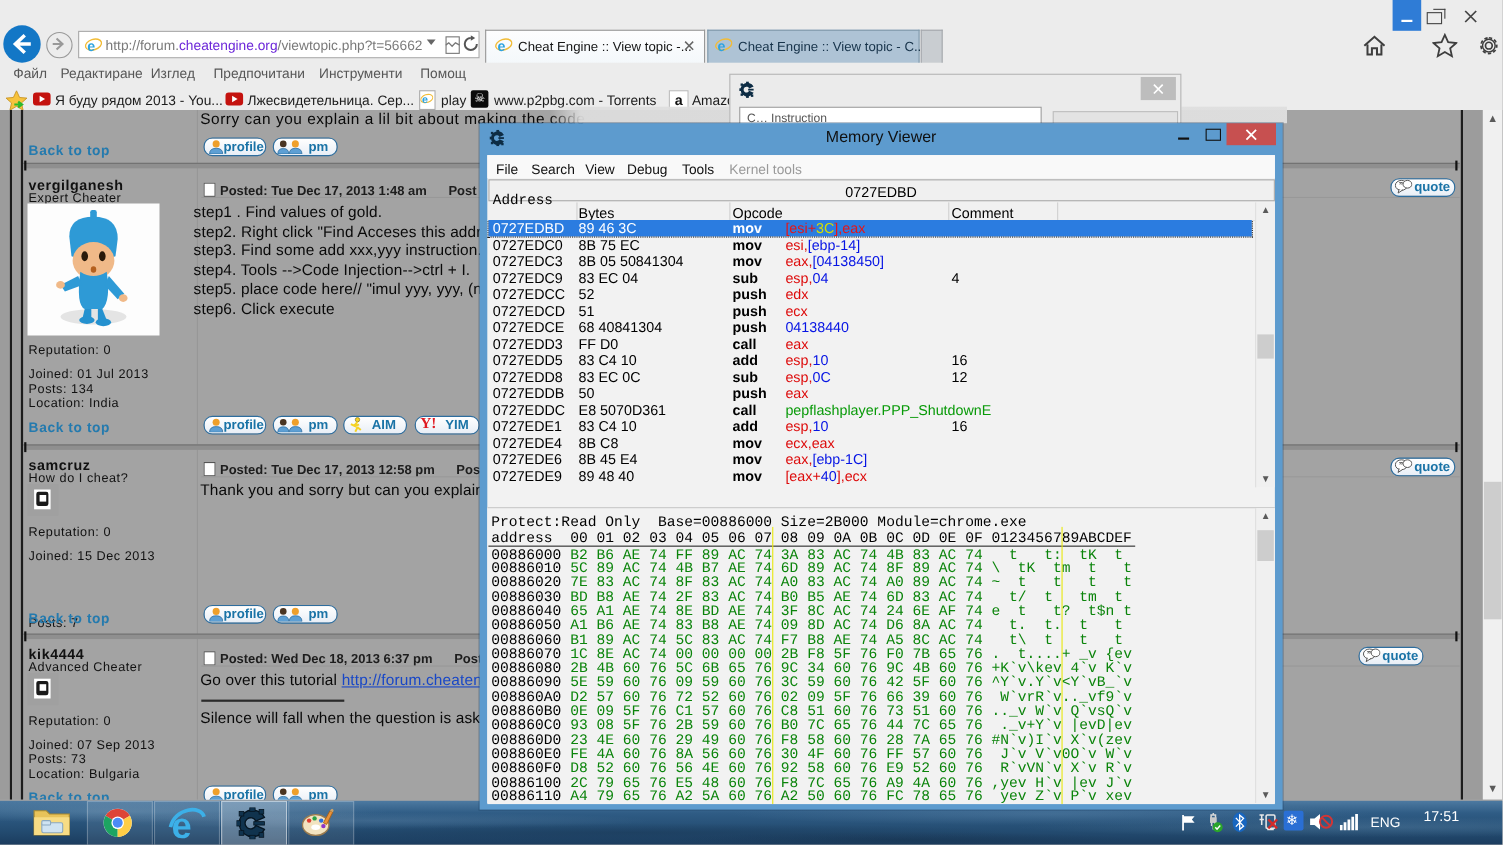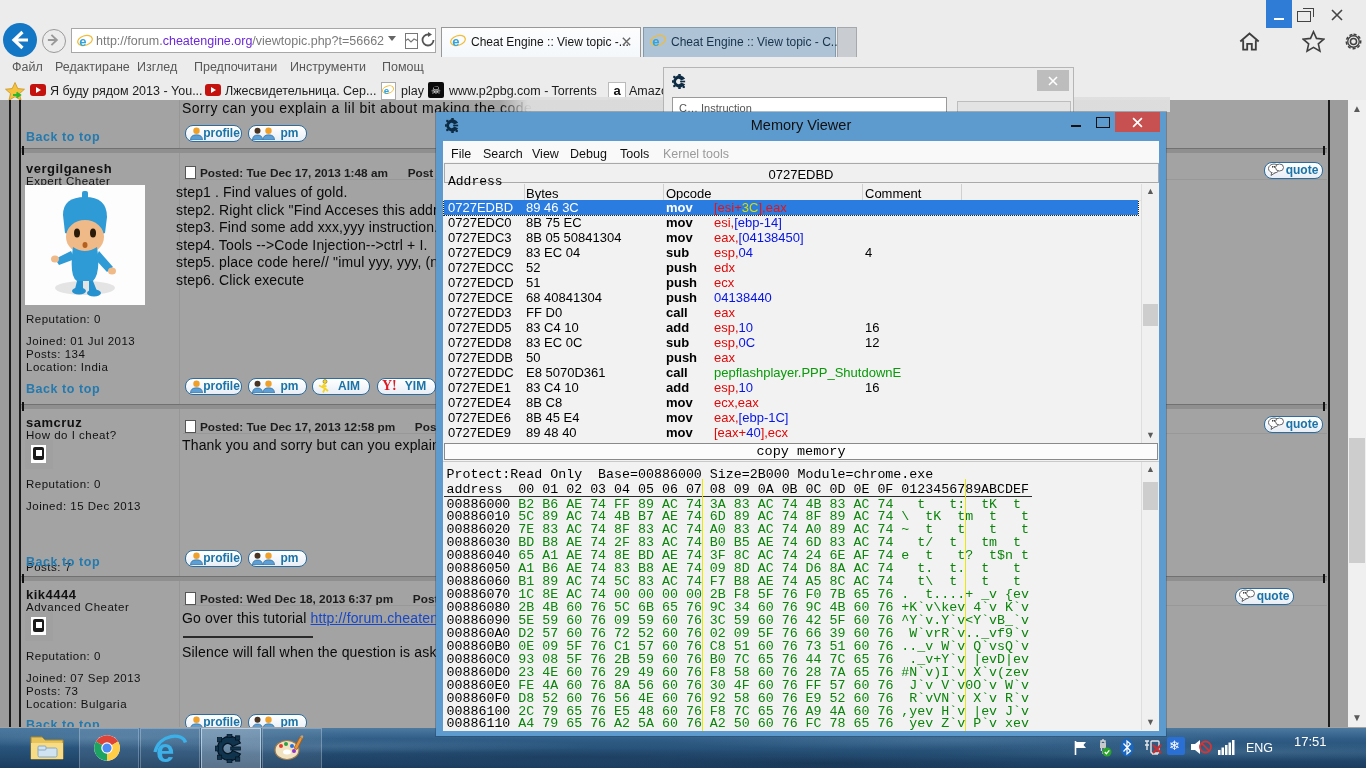--- a/index.html
+++ b/index.html
@@ -483,21 +483,20 @@
             <span class="dod"><i class="red">[eax+</i><i class="blu">40</i><i class="red">],ecx</i></span>
           </div>
     </div>
 
     <div class="sbar abs" style="left:698px;top:43px;width:17px;height:259px;">
       <div class="sarr" style="top:0;">▲</div>
       <div class="sarr" style="bottom:0;">▼</div>
       <div class="sthumb" style="top:120px;height:22px;"></div>
     </div>
 
-    <div class="abs" style="left:1px;top:302px;width:712px;height:15px;background:#fcfcfc;border:1px solid #8a8a8a;text-align:center;font-family:'Liberation Mono',monospace;font-size:13.5px;color:#000;line-height:15px;">copy memory</div>
 
     <div id="hexpane" class="abs" style="left:0;top:320px;width:716px;height:269px;background:#f2f2f2;border-top:1px solid #c9c9c9;overflow:hidden;">
 <pre style="position:absolute;left:3.5px;top:4.5px;font-size:13.3px;line-height:15.5px;color:#000;">Protect:Read Only  Base=00886000 Size=2B000 Module=chrome.exe
 address  00 01 02 03 04 05 06 07 08 09 0A 0B 0C 0D 0E 0F 0123456789ABCDEF</pre>
 <div class="abs" style="left:1px;top:33.5px;width:588px;height:1px;background:#2a2a2a;"></div>
 <pre style="position:absolute;left:3.5px;top:36.5px;font-size:13.3px;line-height:12.93px;color:#000;">00886000 <span class="g">B2 B6 AE 74 FF 89 AC 74 3A 83 AC 74 4B 83 AC 74   t   t:  tK  t </span>
 00886010 <span class="g">5C 89 AC 74 4B B7 AE 74 6D 89 AC 74 8F 89 AC 74 \  tK  tm  t   t</span>
 00886020 <span class="g">7E 83 AC 74 8F 83 AC 74 A0 83 AC 74 A0 89 AC 74 ~  t   t   t   t</span>
 00886030 <span class="g">BD B8 AE 74 2F 83 AC 74 B0 B5 AE 74 6D 83 AC 74   t/  t   tm  t </span>
 00886040 <span class="g">65 A1 AE 74 8E BD AE 74 3F 8C AC 74 24 6E AF 74 e  t   t?  t$n t</span>

